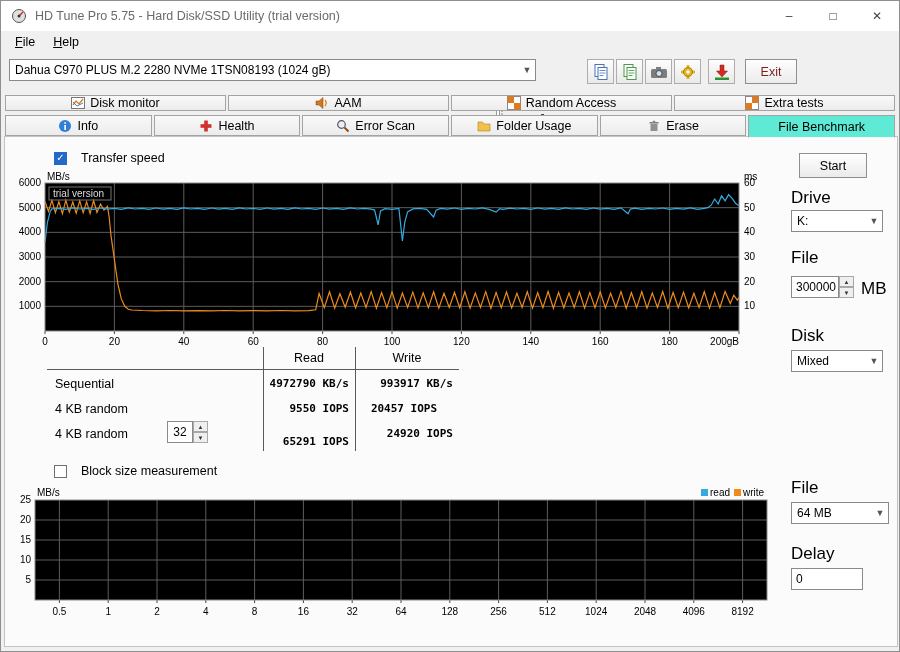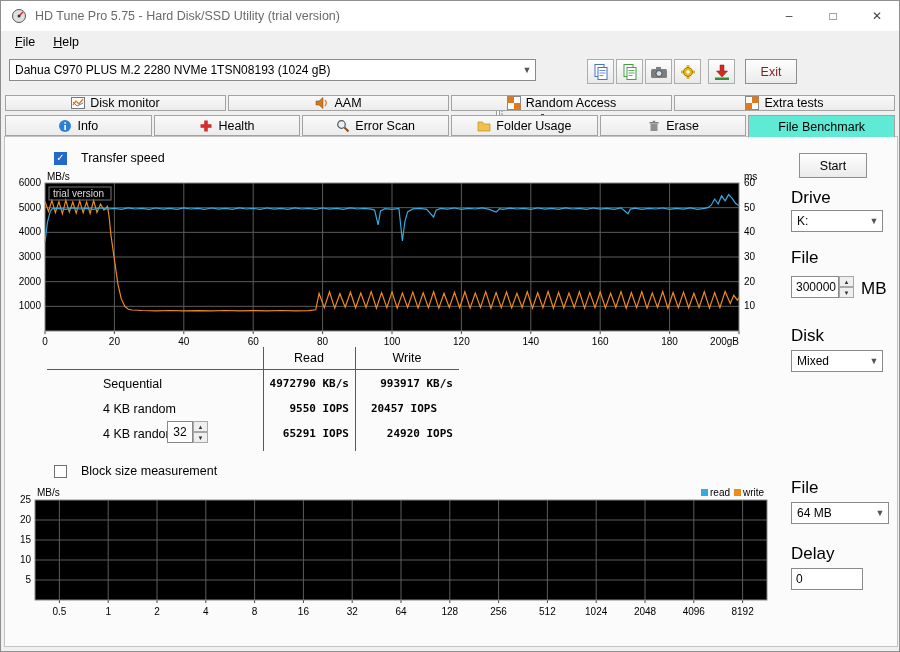--- a/index.html
+++ b/index.html
@@ -42,21 +42,21 @@
   .cbx.checked{background:#2569c8;border-color:#2569c8;}
   .cbx.checked::after{content:"✓";color:#fff;font-size:10px;line-height:1;}
   .chart{position:absolute;}
   text.ax{font-family:"Liberation Sans",sans-serif;font-size:10px;fill:#000;}
   text.wm{font-family:"Liberation Sans",sans-serif;font-size:10px;fill:#ddd;}
   
   .results{position:absolute;left:42px;top:210px;width:412px;height:104px;}
   .results .vl{position:absolute;top:0;height:104px;width:1px;background:#5a5a5a;}
   .results .hl{position:absolute;left:0;right:0;top:22px;height:1px;background:#5a5a5a;}
   .rh{position:absolute;top:4px;text-align:center;font-size:12.5px;}
-  .rl{position:absolute;left:8px;font-size:12.5px;margin-left:48px;}
+  .rl{position:absolute;left:8px;font-size:12.5px;}
   .rv{position:absolute;text-align:right;font-family:"DejaVu Sans Mono",monospace;font-weight:bold;font-size:11px;padding-right:2px;box-sizing:border-box;}
   
   .spin{position:absolute;display:flex;height:22px;}
   .spinval{border:1px solid #8a8a8a;background:#fff;display:flex;align-items:center;justify-content:center;font-size:12px;box-sizing:border-box;}
   .spinbtns{display:flex;flex-direction:column;width:15px;}
   .sb{flex:1;border:1px solid #a8a8a8;background:#efefef;font-size:6px;line-height:1;display:flex;align-items:center;justify-content:center;color:#333;box-sizing:border-box;}
   .tinput{position:absolute;border:1px solid #8a8a8a;background:#fff;font-size:12px;padding:0 4px;box-sizing:border-box;font-family:"Liberation Sans",sans-serif;}
   .start-btn{position:absolute;left:794px;top:16px;width:68px;height:25px;}
 </style>
 </head>
@@ -320,21 +320,21 @@
       <span class="rv" style="top:55px;left:308px;width:100px;text-align:center;">20457 IOPS</span>
 
       <span class="rl" style="top:80px;">4 KB random</span>
       <div class="spin" style="left:120px;top:74px;">
         <span class="spinval" style="width:26px;">32</span>
         <span class="spinbtns">
             <span class="sb">▲</span>
             <span class="sb">▼</span>
           </span>
       </div>
-      <span class="rv" style="top:80px;left:216px;width:88px;">65291 IOPS</span>
+      <span class="rv" style="top:88px;left:216px;width:88px;">65291 IOPS</span>
       <span class="rv" style="top:80px;left:308px;width:100px;">24920 IOPS</span>
     </div>
 
     <div class="btn start-btn">
       <span>Start</span>
     </div>
     <span class="lbl" style="left:786px;top:51px;">Drive</span>
     <div class="combo" style="left:786px;top:73px;width:92px;height:22px;">
       <span class="val">K:</span>
       <span class="arr">▼</span>

